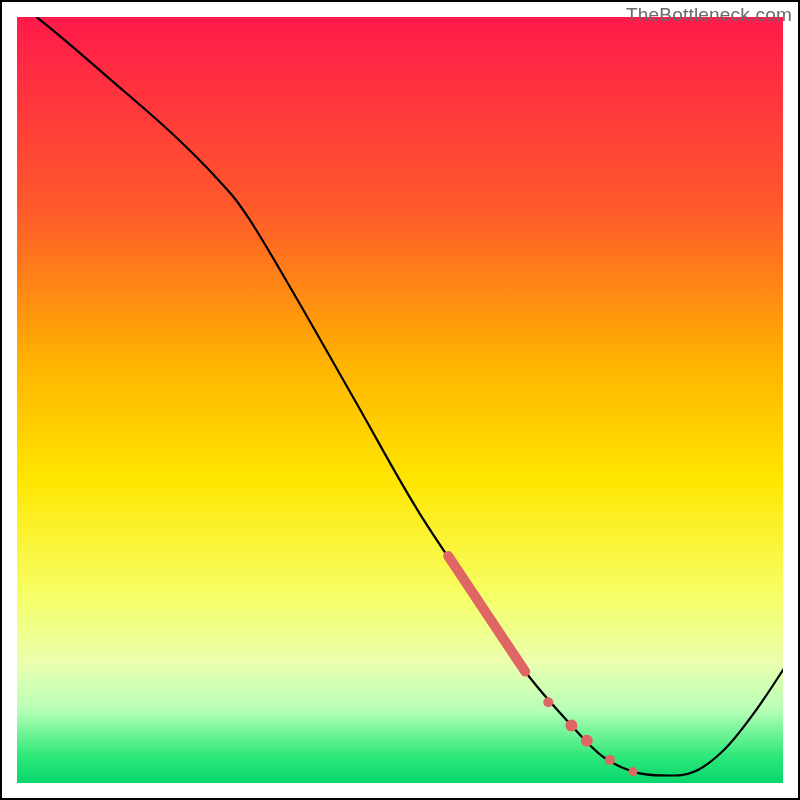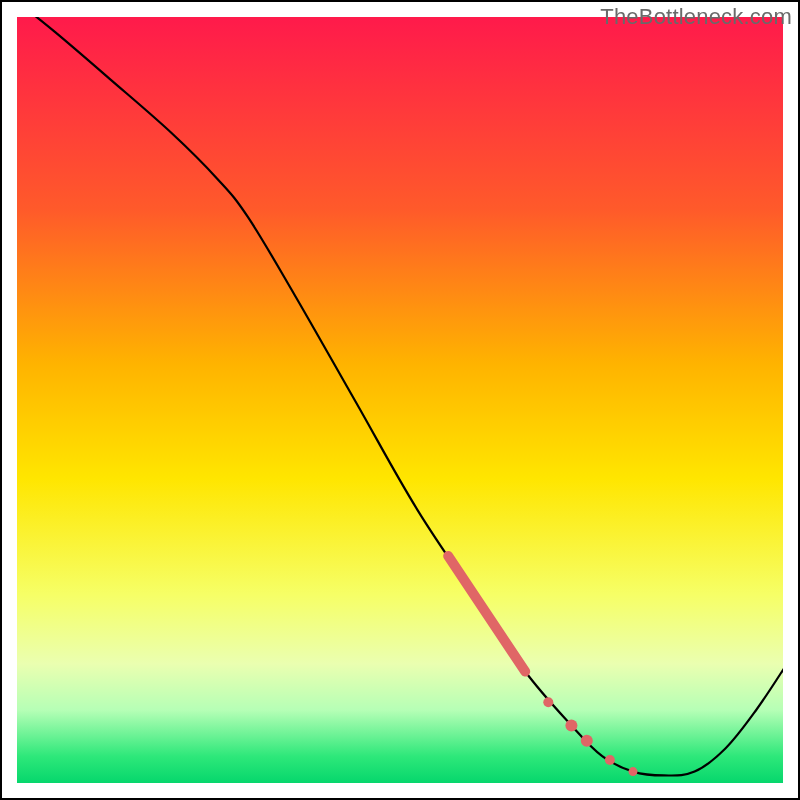--- a/index.html
+++ b/index.html
@@ -23,21 +23,21 @@
     left: 15px;
     right: 15px;
     top: 15px;
     bottom: 15px;
     overflow: hidden;
   }
   .watermark {
     position: absolute;
     top: 2px;
     right: 6px;
-    font-size: 22px;
+    font-size: 19px;
     font-weight: 500;
     color: #6a6a6a;
     letter-spacing: 0.2px;
     user-select: none;
   }
   svg {
     display: block;
   }
 </style>
 </head>

